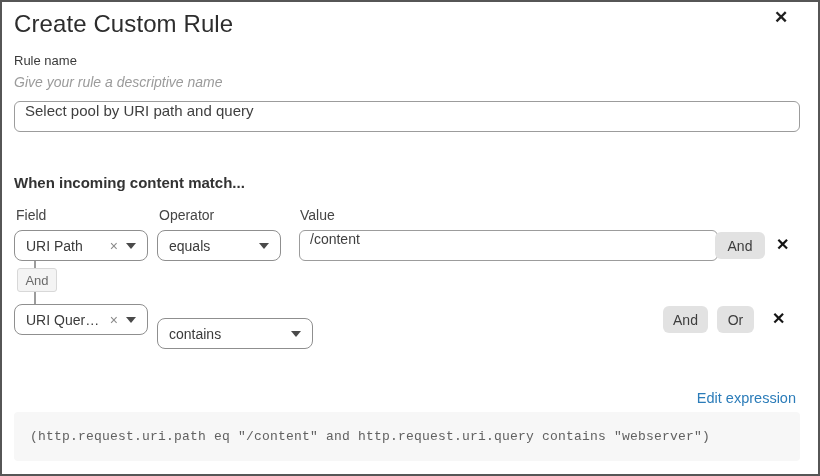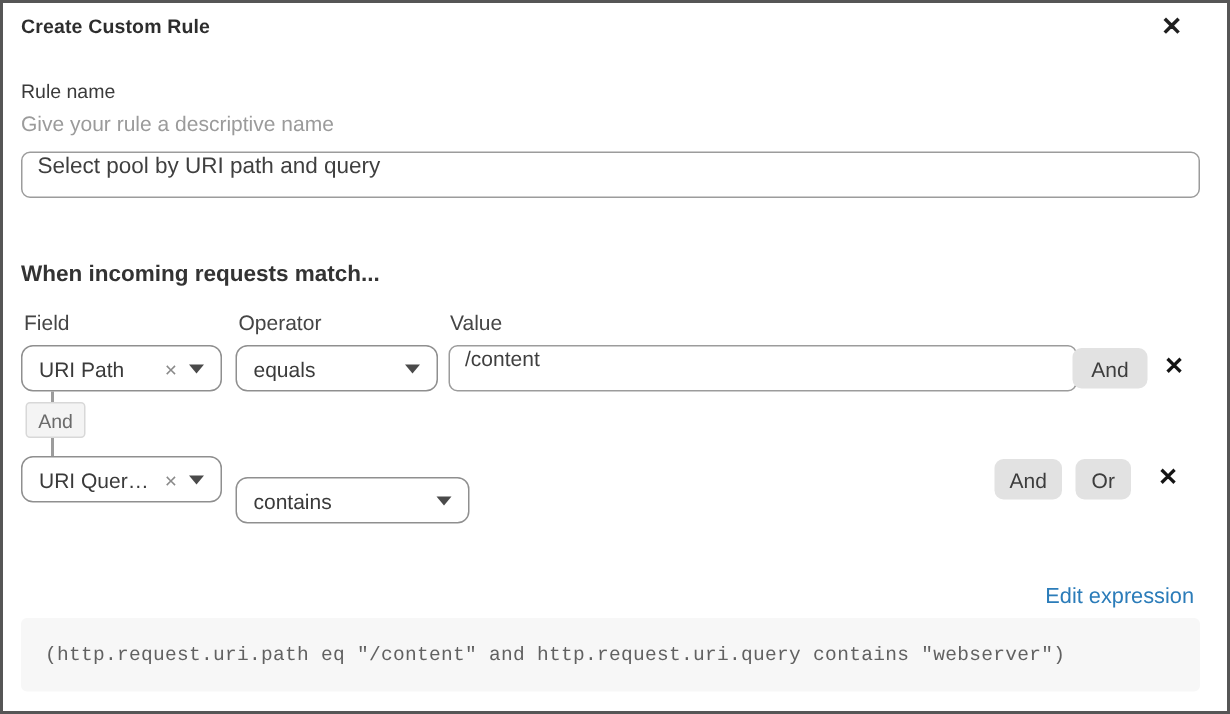--- a/index.html
+++ b/index.html
@@ -3,24 +3,24 @@
 <meta charset="utf-8">
 <style>
   html,body{margin:0;padding:0;background:#fff;}
   *{box-sizing:border-box;}
   body{font-family:"Liberation Sans",sans-serif;}
   .dialog{
     position:relative;width:820px;height:476px;background:#fff;
     border:2px solid #565656;overflow:hidden;
   }
   .abs{position:absolute;}
-  .title{left:12px;top:8px;font-size:13px;font-weight:700;color:#2d2d2d;letter-spacing:.1px;}
+  .title{left:12px;top:8px;font-size:24px;font-weight:400;color:#2d2d2d;letter-spacing:.1px;}
   .close-x{left:772px;top:5px;font-size:17px;font-weight:700;color:#1f1f1f;cursor:pointer;line-height:22px;}
   .section-label{font-size:13px;color:#3a3a3a;}
-  .helper{font-size:14px;color:#9b9b9b;}
+  .helper{font-size:14px;color:#9b9b9b;font-style:italic;}
   .text-input{
     height:31px;border:1px solid #9c9c9c;border-radius:6px;background:#fff;
     padding:0 10px;font-size:14px;color:#3f3f3f;display:flex;
     white-space:nowrap;overflow:hidden;
   }
   .name-input{left:12px;top:99px;width:786px;font-size:15px;}
   .heading{left:12px;top:172px;font-size:15px;font-weight:700;color:#333;}
   .col-label{top:205px;font-size:14px;color:#454545;}
   .select{
     height:31px;border:1px solid #8f8f8f;border-radius:8px;background:#fff;
@@ -63,31 +63,31 @@
 
   <div class="abs title">Create Custom Rule</div>
   <div class="abs close-x">✕</div>
 
   <div class="abs section-label" style="left:12px;top:51px;">Rule name</div>
   <div class="abs helper" style="left:12px;top:72px;">Give your rule a descriptive name</div>
   <div class="abs text-input name-input">
     <span>Select pool by URI path and query</span>
   </div>
 
-  <div class="abs heading">When incoming requests match...</div>
+  <div class="abs heading">When incoming content match...</div>
   <div class="abs col-label" style="left:14px;">Field</div>
   <div class="abs col-label" style="left:157px;">Operator</div>
   <div class="abs col-label" style="left:298px;">Value</div>
 
   <div class="abs select" style="left:12px;top:228px;width:134px;">
     <span class="grow">URI Path</span>
     <span class="tag-x">×</span>
     <span class="caret"></span>
   </div>
-  <div class="abs select" style="left:155px;top:228px;width:135px;">
+  <div class="abs select" style="left:155px;top:228px;width:124px;">
     <span class="grow">equals</span>
     <span class="caret"></span>
   </div>
   <div class="abs text-input" style="left:297px;top:228px;width:419px;border-radius:6px;">
     <span>/content</span>
   </div>
   <div class="abs gray-btn" style="left:713px;top:230px;width:50px;">And</div>
   <div class="abs row-x" style="left:774px;top:235px;">✕</div>
 
   <div class="abs connector-line" style="top:259px;height:8px;"></div>

